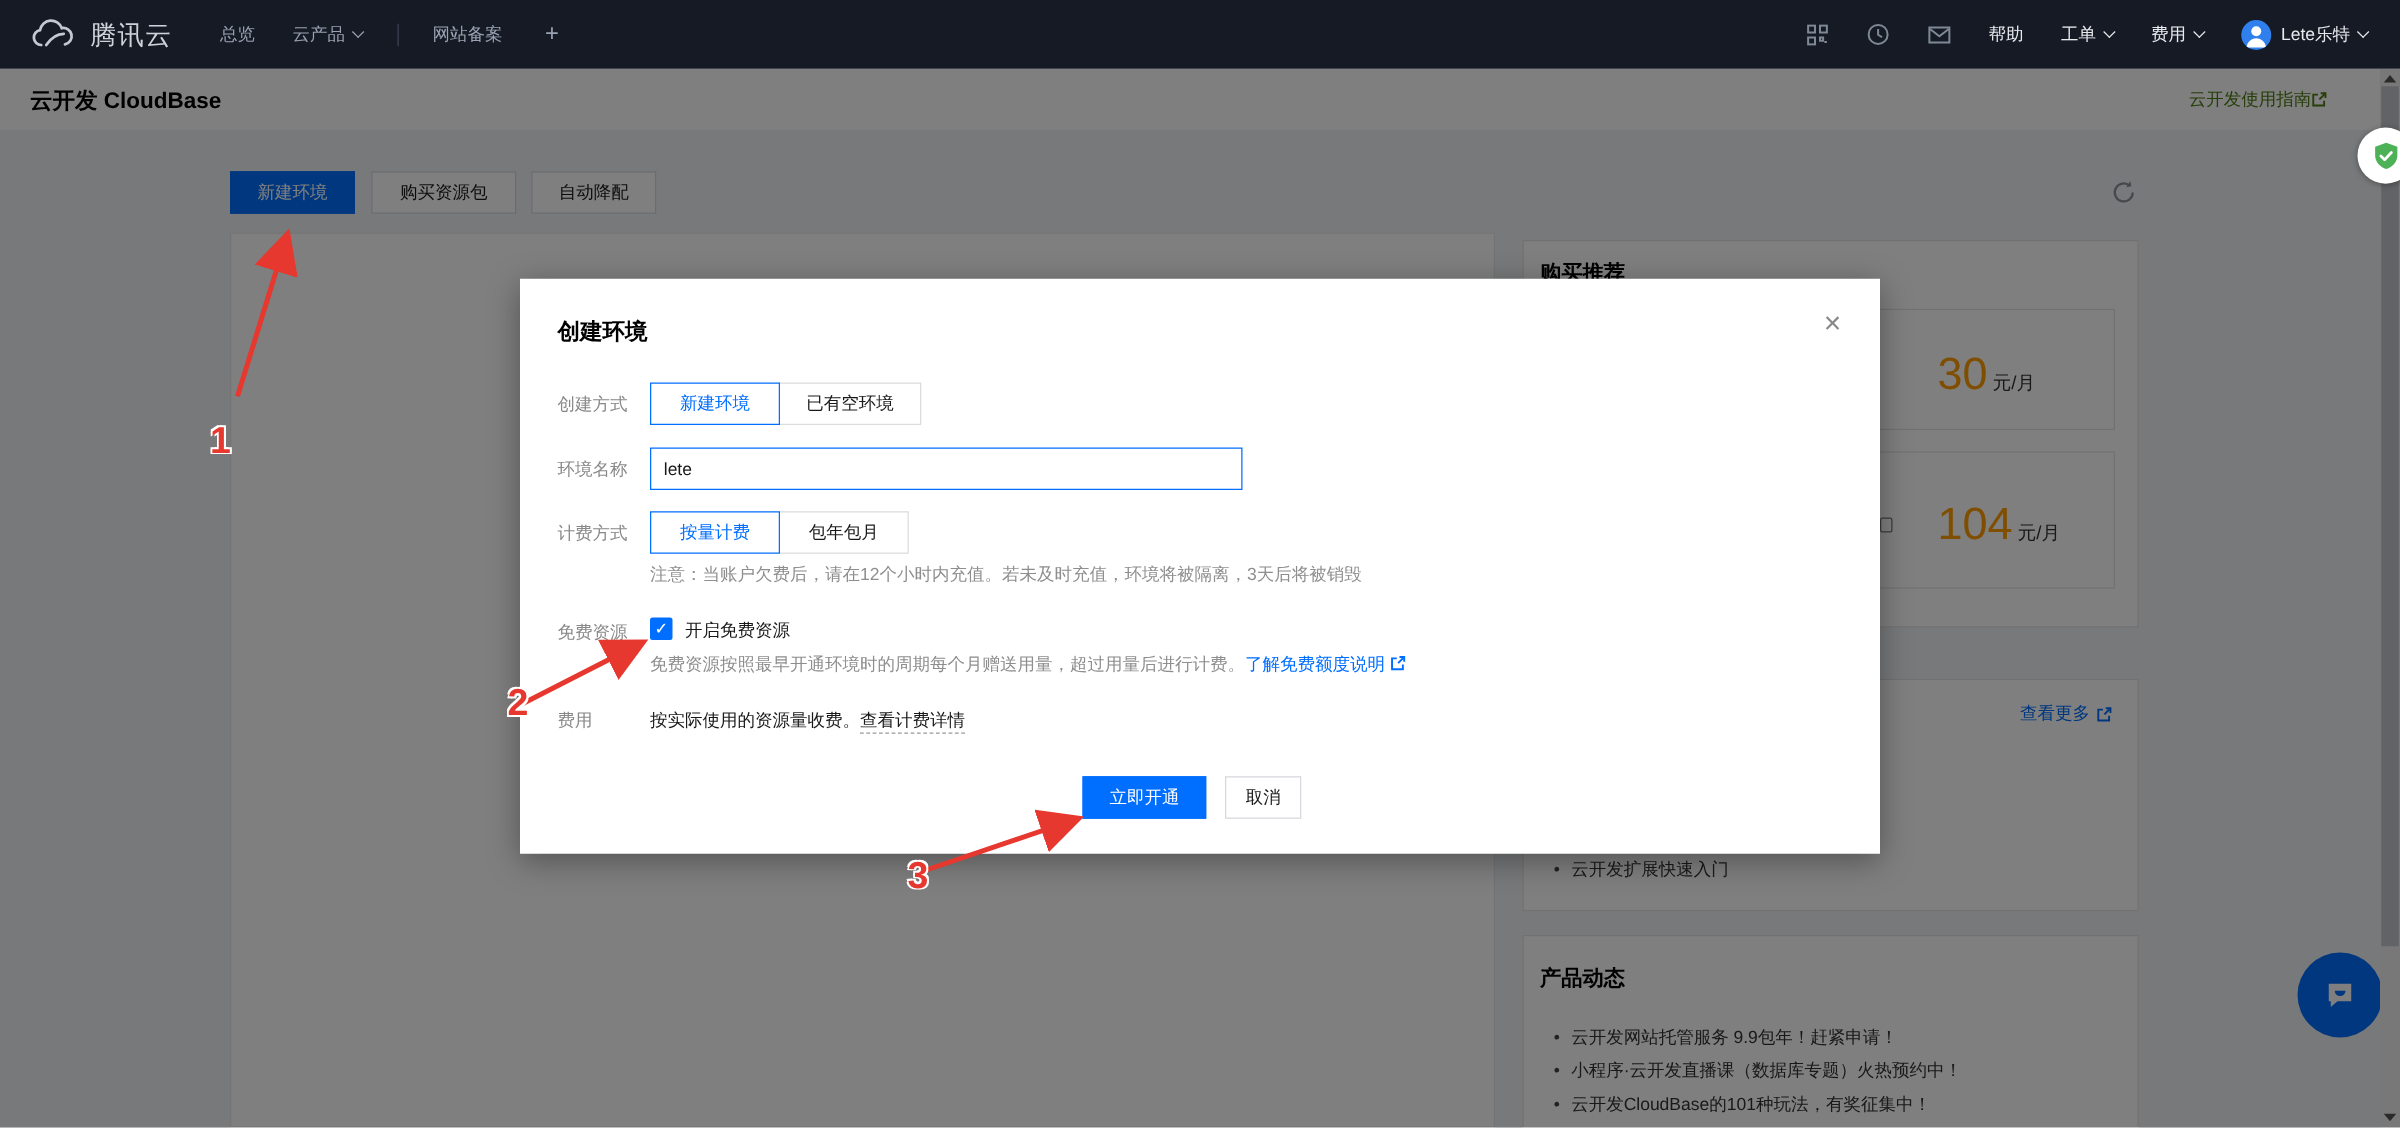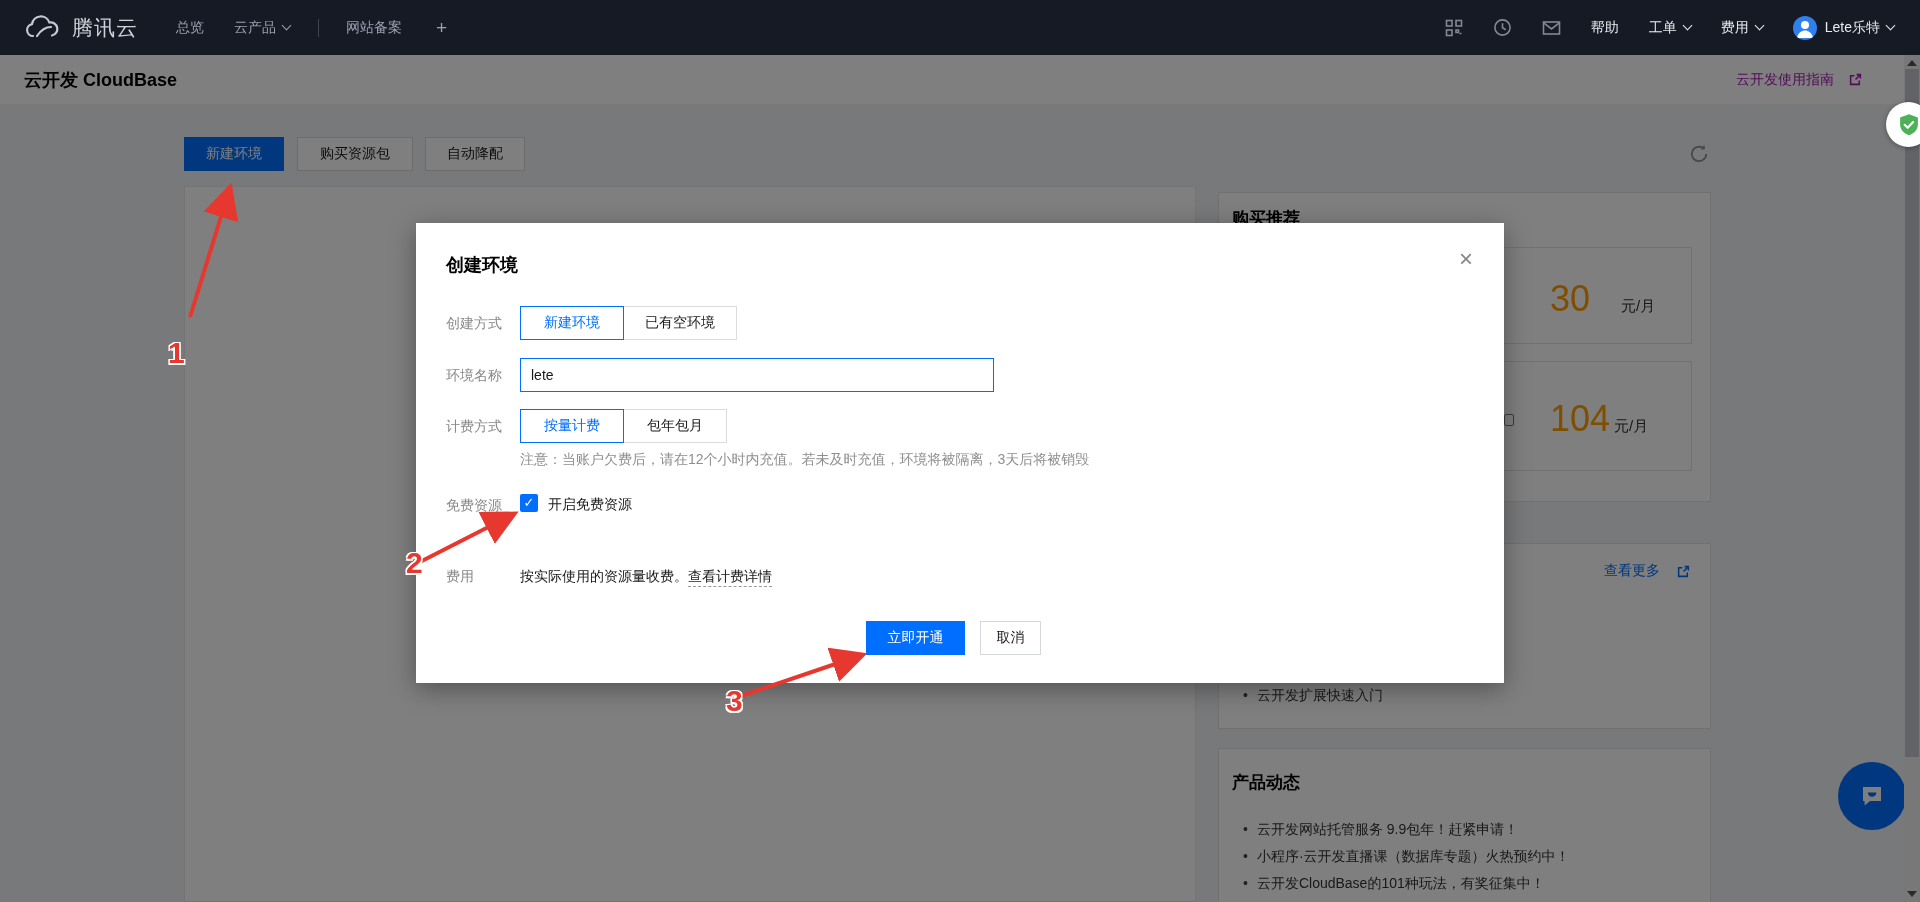--- a/index.html
+++ b/index.html
@@ -15,22 +15,22 @@
   .nav-divider{width:1px;height:18px;background:#3a4354;margin:0 0;}
   .chev{display:inline-block;width:6px;height:6px;border-right:1.5px solid currentColor;
         border-bottom:1.5px solid currentColor;transform:rotate(45deg);margin-left:7px;vertical-align:3px;}
   .nav-ic{color:#7f8995;display:inline-flex;cursor:pointer;}
   .avatar{width:24px;height:24px;border-radius:50%;background:#2f80ed;display:inline-flex;
           align-items:center;justify-content:center;overflow:hidden;}
   
   .pagehead{position:absolute;left:0;top:55px;width:1920px;height:49px;background:#ffffff;
             display:flex;align-items:center;}
   .pagehead-title{font-size:18px;font-weight:bold;color:#000;margin-left:24px;}
-  .guide-link{margin-left:auto;margin-right:58px;color:#a21caf;font-size:14px;cursor:pointer;
-              display:flex;align-items:center;gap:15px;justify-content:space-between;}
+  .guide-link{margin-left:auto;margin-right:58px;color:#4d7c0f;font-size:14px;cursor:pointer;
+              display:flex;align-items:center;gap:0;justify-content:space-between;}
   .ext-ic{width:13px;height:13px;}
   
   .btn{position:absolute;height:34px;font-size:14px;display:flex;align-items:center;
        justify-content:center;box-sizing:border-box;cursor:pointer;}
   .btn.primary{background:#006eff;color:#fff;border:1px solid #006eff;}
   .btn.plain{background:#fff;color:#181818;border:1px solid #d5d8dd;}
   #btn-new{left:184px;top:137px;width:100px;}
   #btn-buy{left:297px;top:137px;width:116px;}
   #btn-auto{left:425px;top:137px;width:100px;}
   .refresh{position:absolute;left:1688px;top:143px;width:22px;height:22px;color:#8a9099;cursor:pointer;}
@@ -41,21 +41,21 @@
              box-sizing:border-box;}
   #card-recommend{top:192px;height:310px;}
   #card-docs{top:543px;height:186px;}
   #card-news{top:748px;height:180px;}
   .card-title{position:absolute;left:13px;font-size:17px;font-weight:bold;color:#000;}
   .price-box{position:absolute;left:20px;width:453px;border:1px solid #e3e3e3;box-sizing:border-box;}
   .price-line{position:absolute;left:310px;display:flex;align-items:baseline;}
   .price-val{font-size:36px;color:#ff9d00;}
   .price-unit{font-size:15px;color:#333;margin-left:4px;}
   .more-link{position:absolute;right:20px;top:18px;color:#006eff;font-size:14px;cursor:pointer;
-             display:flex;align-items:center;gap:17px;}
+             display:flex;align-items:center;gap:5px;}
   .bullet{position:absolute;left:24px;font-size:14px;color:#333;}
   .bullet:before{content:"•";margin-right:9px;color:#444;}
   
   .chat-btn{position:absolute;left:1838px;top:762px;width:68px;height:68px;border-radius:50%;
             background:#006eff;display:flex;align-items:center;justify-content:center;cursor:pointer;}
   .shield-widget{position:absolute;left:1886px;top:102px;width:45px;height:45px;border-radius:50%;
                  background:#fff;z-index:120;display:flex;align-items:center;justify-content:center;
                  box-shadow:0 1px 5px rgba(0,0,0,.35);cursor:pointer;}
   .scrollbar{position:absolute;left:1904px;top:55px;width:16px;height:847px;background:#f0f1f2;}
   .sb-thumb{position:absolute;left:1px;top:14px;width:14px;height:688px;background:#c4c7cc;cursor:pointer;}
@@ -175,21 +175,21 @@
       <path d="M18.2 11a7.2 7.2 0 1 1-2.4-5.4"></path>
         <path d="M16.2 1.8l.9 4.1-4.1.9" fill="currentColor" stroke="none"></path>
     </svg>
   </span>
 
   <div class="main-card"></div>
 
   <div class="side-card" id="card-recommend">
     <div class="card-title" style="top:14px;">购买推荐</div>
     <div class="price-box" style="top:54px;height:97px;">
-      <div class="price-line" style="top:30px;gap:27px;">
+      <div class="price-line" style="top:30px;">
         <span class="price-val">30</span>
         <span class="price-unit">元/月</span>
       </div>
     </div>
     <div class="price-box" style="top:168px;height:110px;">
       <div class="price-line" style="top:36px;">
         <span class="price-val">104</span>
         <span class="price-unit">元/月</span>
       </div>
     </div>
@@ -247,20 +247,28 @@
     <div class="f-label" style="top:195px;">计费方式</div>
     <div class="seg" style="top:186px;">
       <div class="seg-btn sel" style="width:104px;">按量计费</div>
       <div class="seg-btn" style="width:104px;">包年包月</div>
     </div>
     <div class="note">注意：当账户欠费后，请在12个小时内充值。若未及时充值，环境将被隔离，3天后将被销毁</div>
 
     <div class="f-label" style="top:274px;">免费资源</div>
     <div class="checkbox">✓</div>
     <div class="cb-label">开启免费资源</div>
+    <div class="free-desc">
+      <span>免费资源按照最早开通环境时的周期每个月赠送用量，超过用量后进行计费。</span><span class="lnk">了解免费额度说明</span>
+      <svg class="ext-ic" style="vertical-align:-1px;color:#006eff;" viewBox="0 0 12 12" fill="none" stroke="currentColor" stroke-width="1.4">
+        <path d="M5 2.5H1.5v8h8V7"></path>
+          <path d="M7 1.5h3.5V5"></path>
+          <path d="M10.5 1.5 6 6"></path>
+      </svg>
+    </div>
 
     <div class="f-label" style="top:345px;">费用</div>
     <div class="fee-text">
       <span>按实际使用的资源量收费。</span><span class="dashed">查看计费详情</span>
     </div>
 
     <div class="m-btn" id="m-confirm">立即开通</div>
     <div class="m-btn" id="m-cancel">取消</div>
   </div>
 

